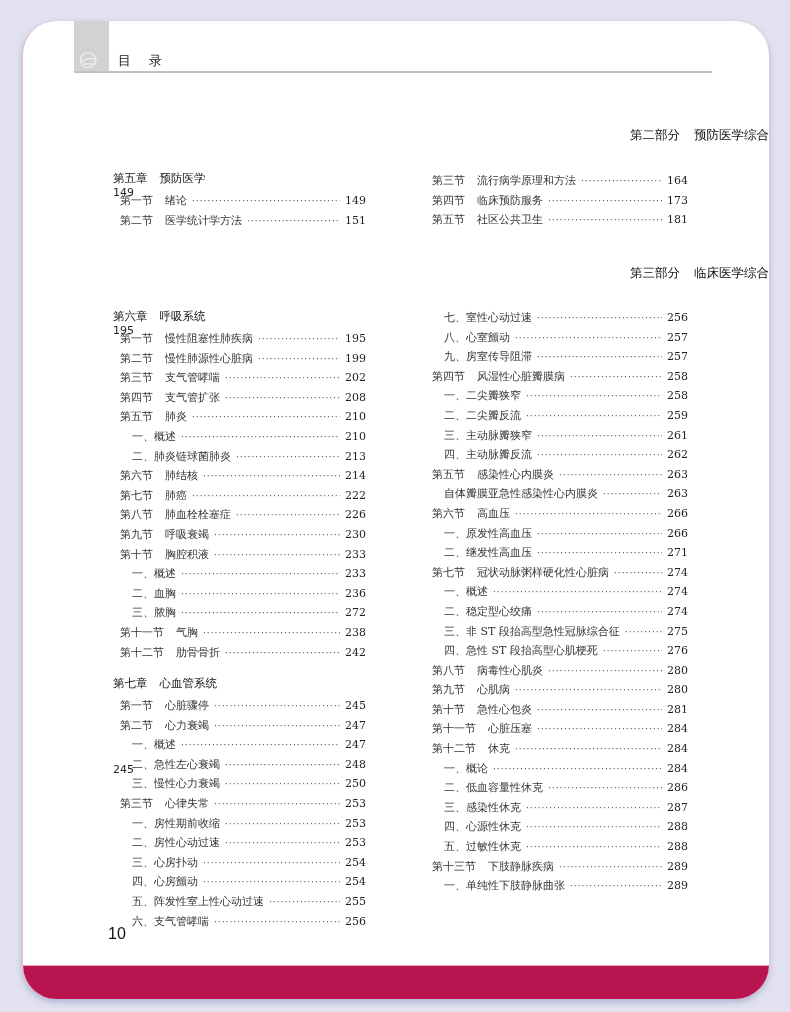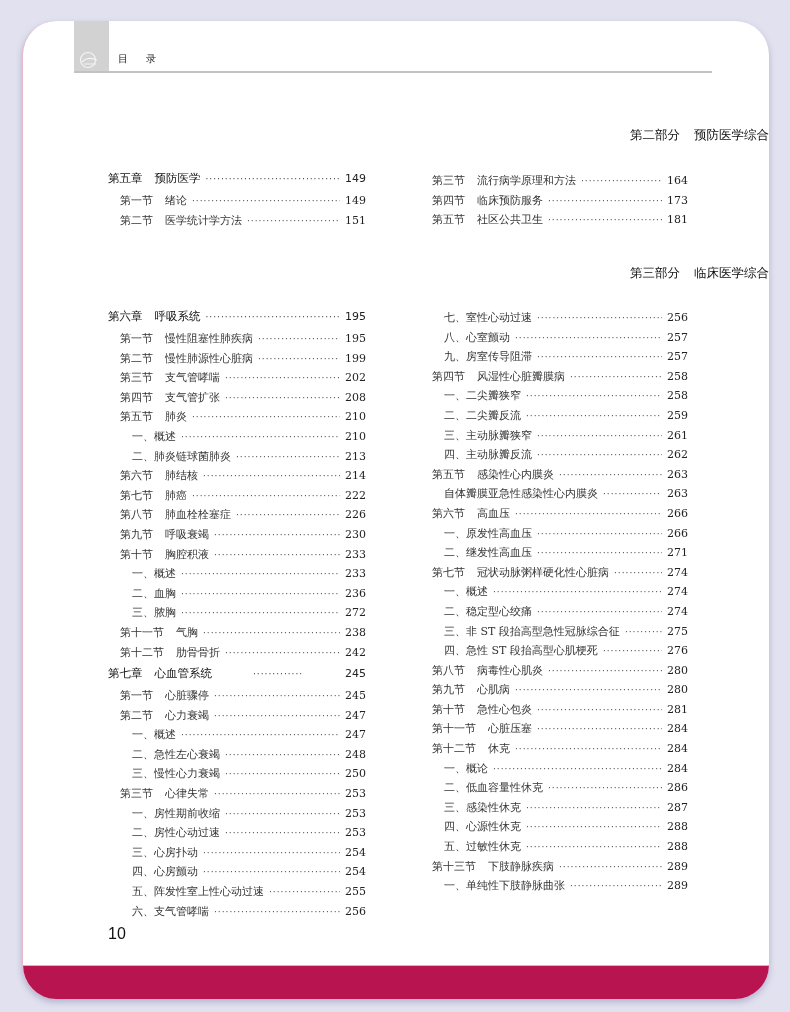--- a/index.html
+++ b/index.html
@@ -41,21 +41,21 @@
     .header-rule {
       position: absolute;
       left: 51px; top: 50px;
       width: 638px; height: 2px;
       background: #c2c2c2;
     }
     .header-title {
       position: absolute;
       left: 95px; top: 31px;
       font-family: "DejaVu Sans", "Liberation Sans", sans-serif;
-      font-size: 10px;
+      font-size: 13px;
       color: #222;
       word-spacing: 0;
       letter-spacing: 0;
     }
     .header-title span { margin-right: 18px; }
 
     .part-title {
       position: absolute;
       left: 0; width: 746px;
       text-align: right;
@@ -70,22 +70,22 @@
       width: 258px;
     }
     .row {
       display: flex;
       align-items: baseline;
       height: 19.6px;
       font-size: 11px;
       color: #333;
       white-space: nowrap;
     }
-    .row.chapter { font-family: "DejaVu Sans", "Liberation Sans", sans-serif; color: #111; font-size: 11.5px; height: 22px; }
-    .row.chapter.spaced { margin-top: 2px; gap: 36px; }
+    .row.chapter { font-family: "DejaVu Sans", "Liberation Sans", sans-serif; color: #111; font-size: 11.5px; height: 22px; flex-direction: column; }
+    .row.chapter.spaced { margin-top: 12px; gap: 36px; }
     .row .label { flex: 0 0 auto; }
     .row .label .num { display: inline-block; margin-right: 12px; }
     .row .dots {
       flex: 1 1 auto;
       overflow: hidden;
       margin: 0 5px;
       color: #444;
       font-size: 9px;
       letter-spacing: 1px;
     }

